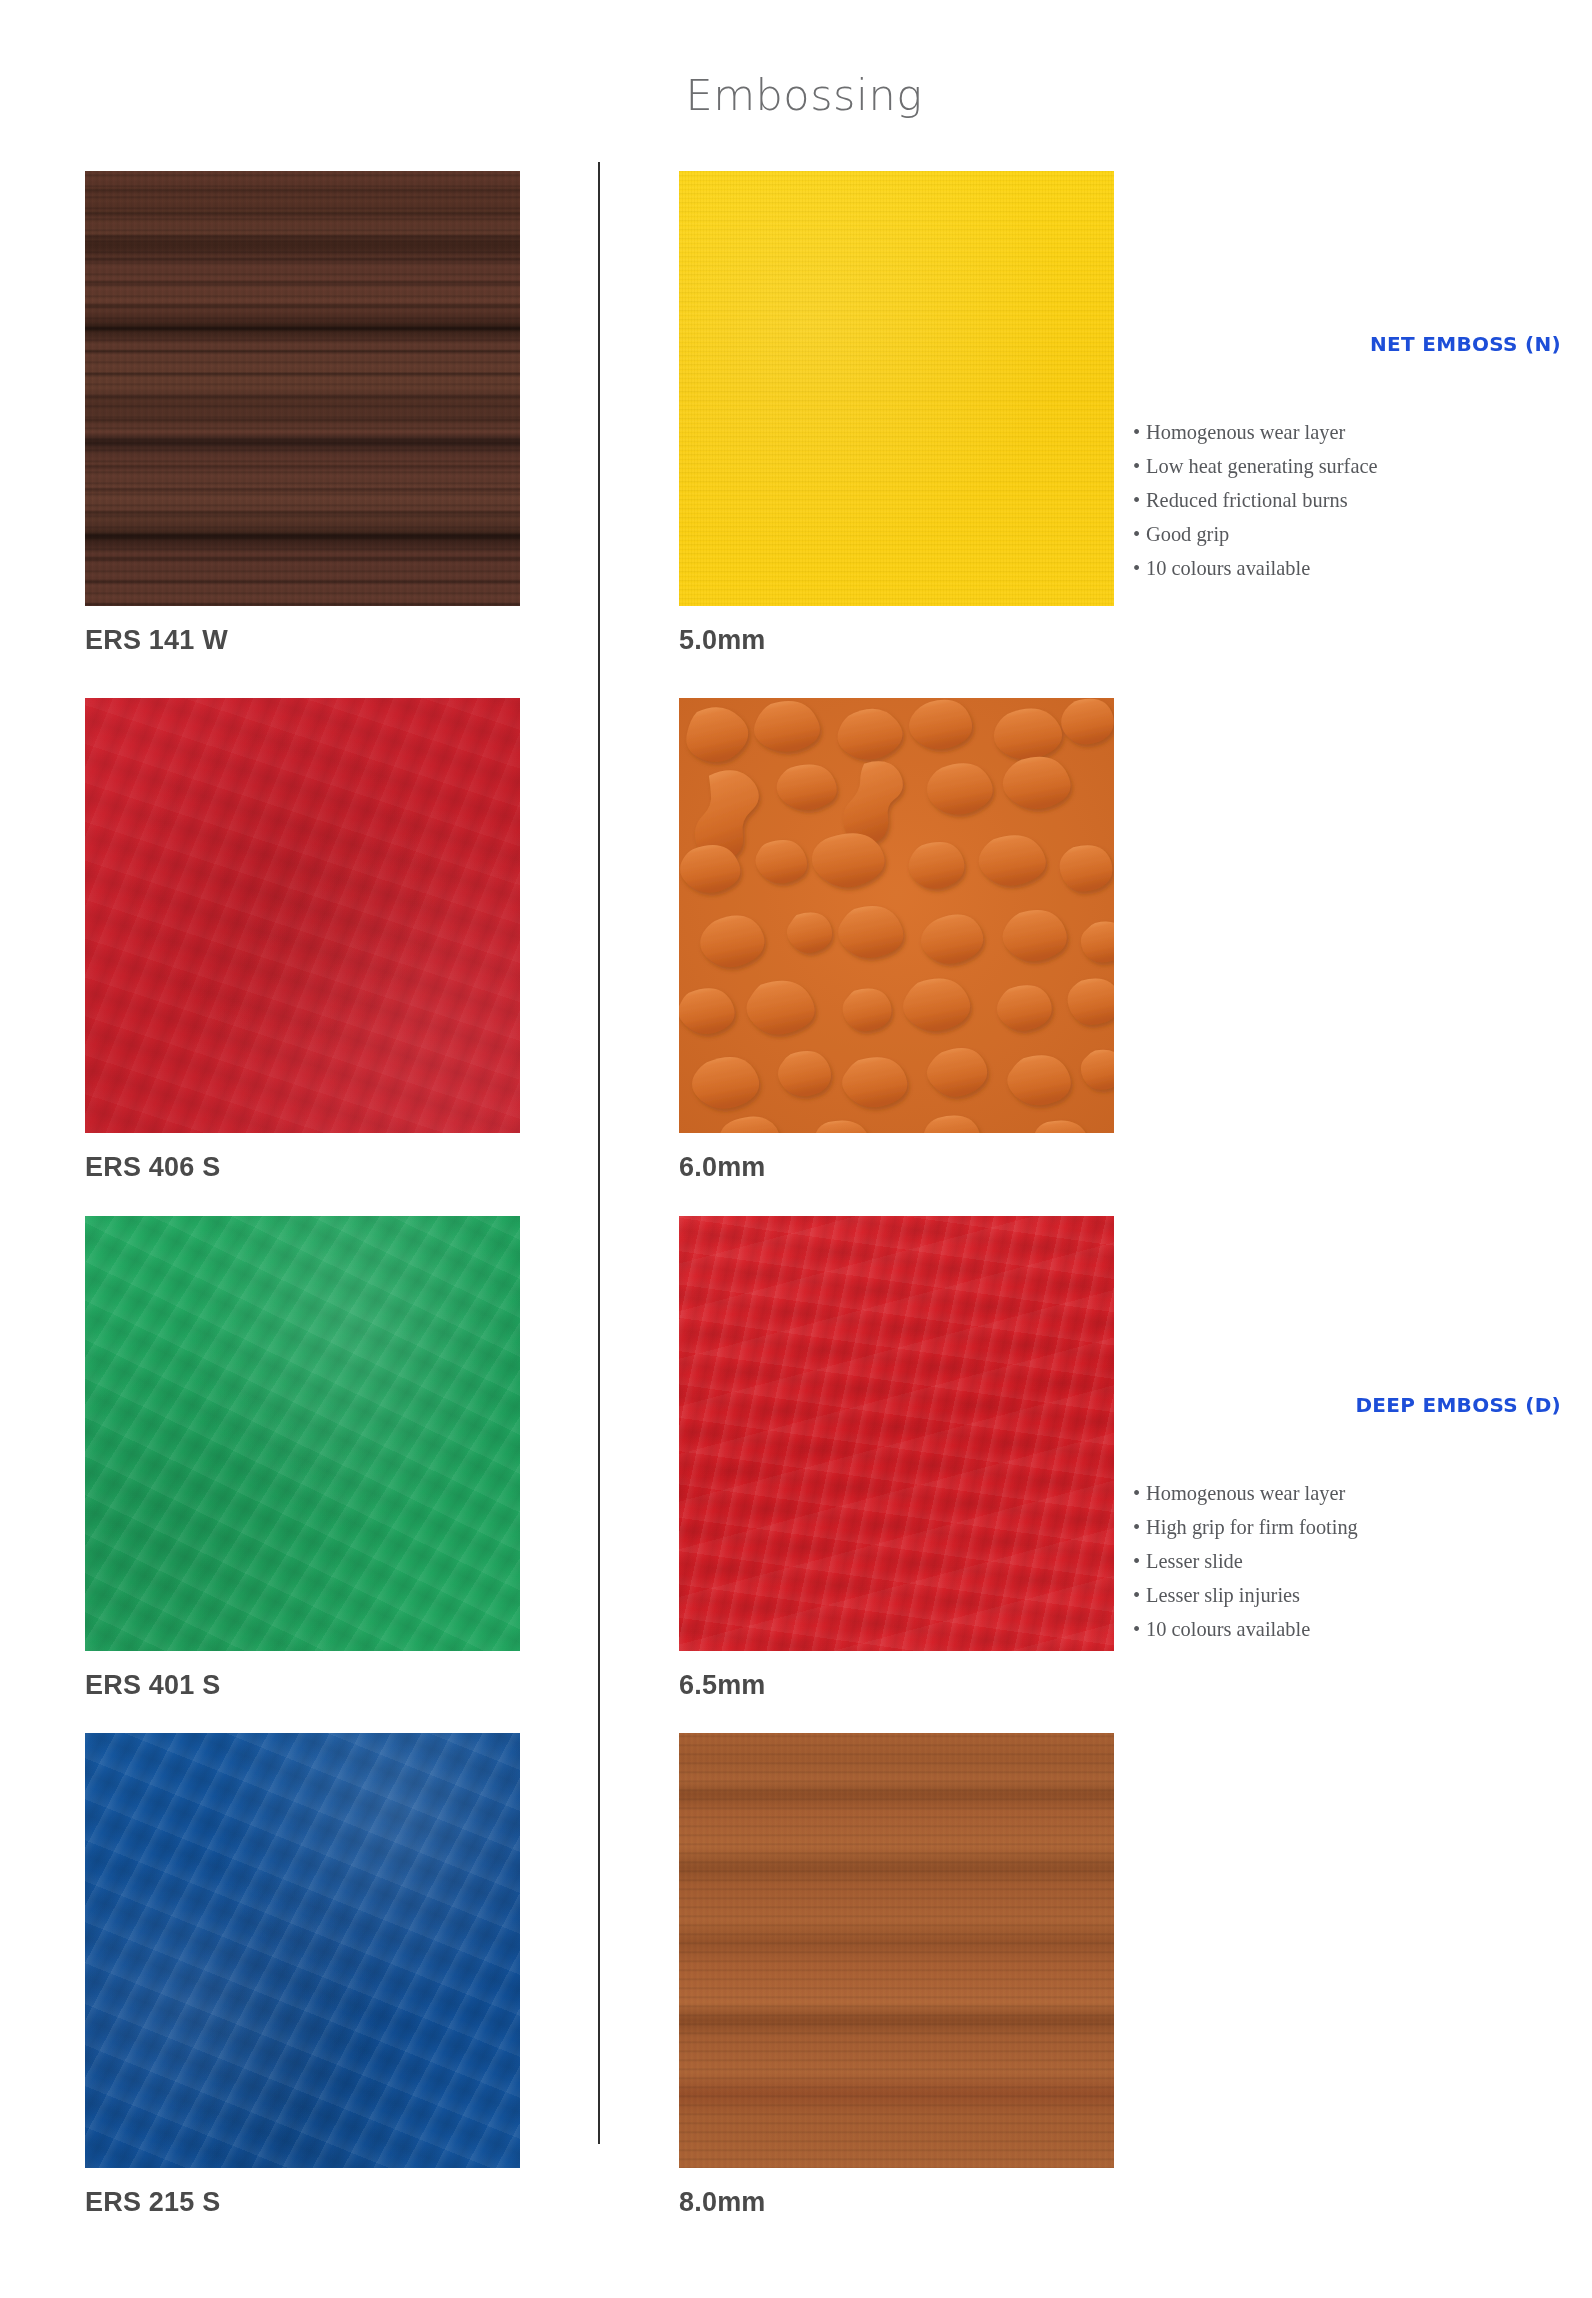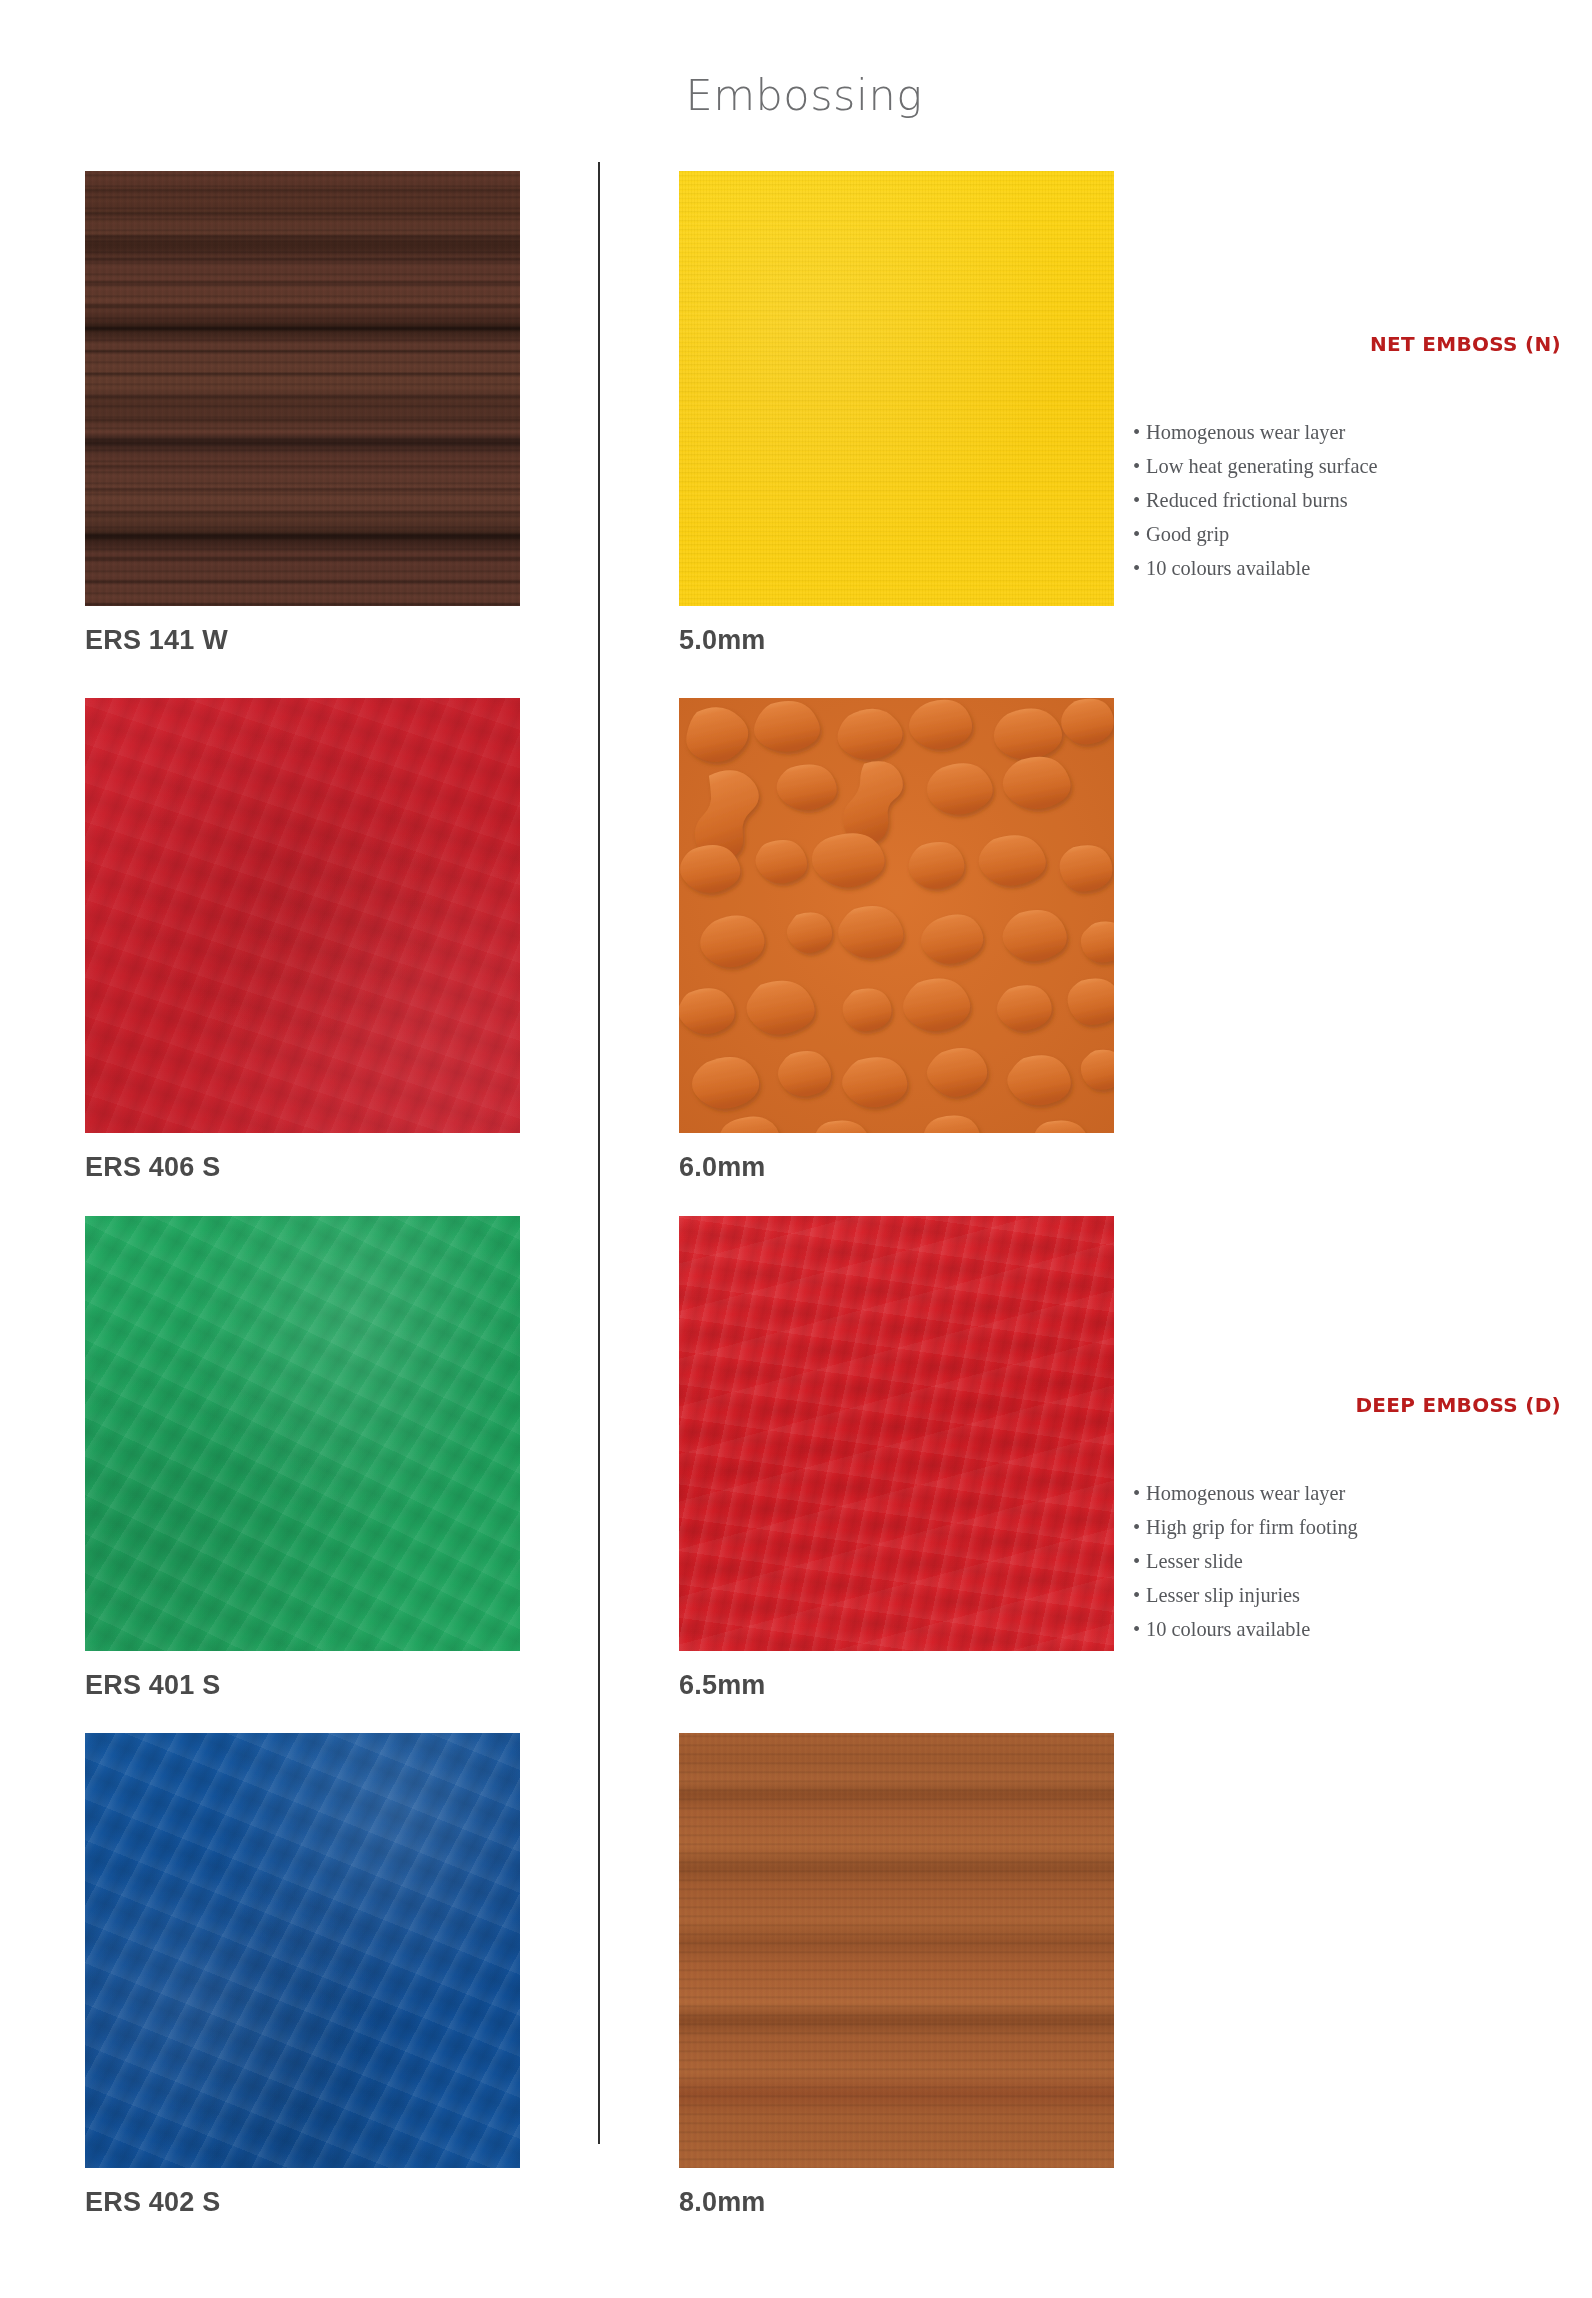--- a/index.html
+++ b/index.html
@@ -84,21 +84,21 @@
     left: 1133px;
     width: 428px;
   }
   .info.i0 { top: 162px; }
   .info.i1 { top: 680px; margin-top: 16px; }
 
   .info-title {
     font-family: "DejaVu Sans", sans-serif;
     font-weight: bold;
     font-size: 20px;
-    color: #b91c1c;
+    color: #1d4ed8;
     text-align: right;
     letter-spacing: 0.3px;
     white-space: nowrap;
     line-height: 1.1;
   }
   .bullets {
     margin: 0;
     padding: 0;
     list-style: none;
     margin-top: 60px;
@@ -398,21 +398,21 @@
   </div>
 
 </div>
 
 <div class="row r3">
 
   <div class="cell-left">
     <div class="swatch">
       <div class="tex tex-blue"></div>
     </div>
-    <div class="caption">ERS 402 S</div>
+    <div class="caption">ERS 215 S</div>
   </div>
 
   <div class="cell-mid">
     <div class="swatch">
       <div class="tex tex-lightwood"></div>
     </div>
     <div class="caption">8.0mm</div>
   </div>
 
 </div>

